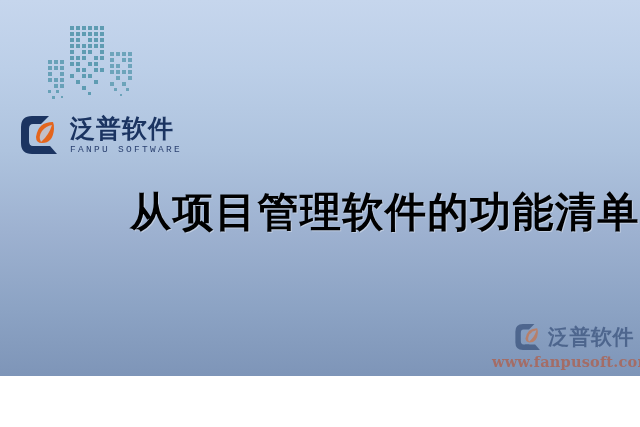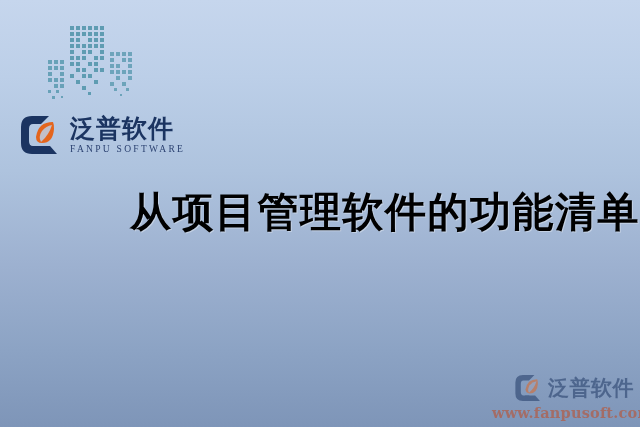--- a/index.html
+++ b/index.html
@@ -10,21 +10,21 @@
   body {
     width: 640px;
     height: 427px;
     overflow: hidden;
     font-family: "Liberation Sans", sans-serif;
   }
 
   .slide {
     position: relative;
     width: 640px;
-    height: 427px;
+    height: 376px;
     overflow: hidden;
     background: linear-gradient(to bottom,
         #c6d6ed 0%,
         #bccfe8 18%,
         #aec3de 40%,
         #9db1d0 62%,
         #8ca3c4 82%,
         #7e95b8 100%);
   }
 
@@ -62,21 +62,21 @@
   .brand-cn {
     font-family: "DejaVu Sans", "Liberation Sans", sans-serif;
     font-size: 25px;
     font-weight: 700;
     color: #1b3461;
     letter-spacing: 1px;
     line-height: 1.08;
     white-space: nowrap;
   }
   .brand-en {
-    font-family: Liberation Serif, serif;
+    font-family: Liberation Mono, monospace;
     font-size: 9.5px;
     font-weight: 400;
     color: #2c4271;
     letter-spacing: 2.3px;
     margin-top: 3px;
     white-space: nowrap;
   }
 
   
   .headline {

